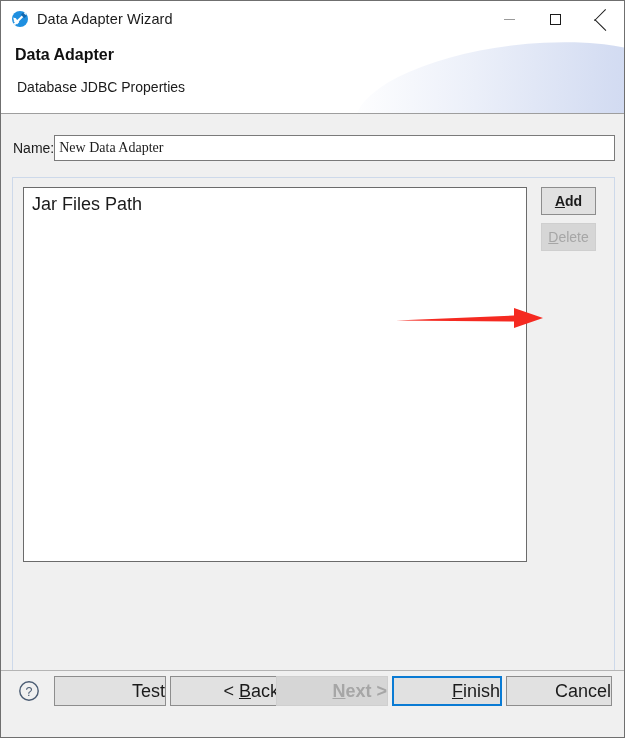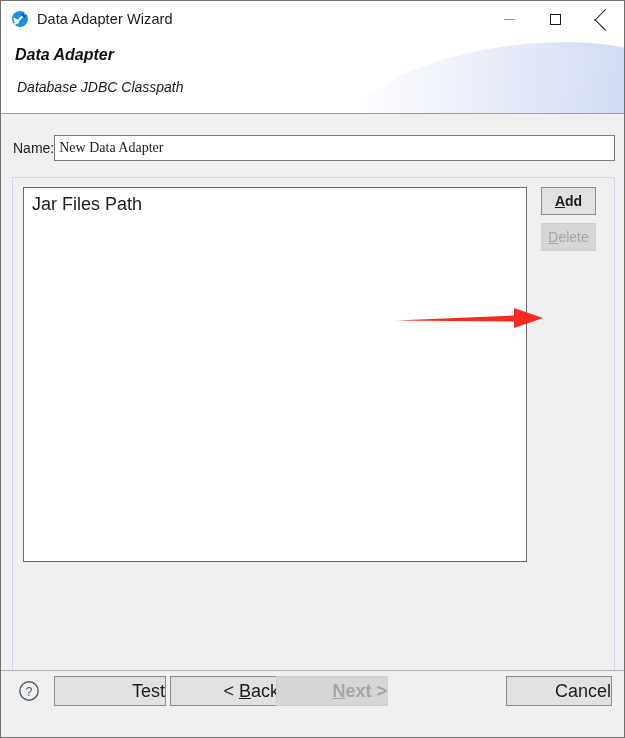--- a/index.html
+++ b/index.html
@@ -85,21 +85,20 @@
   .glyph-close::before { transform: rotate(45deg); transform-origin: 0 0; }
   .glyph-close::after  { transform: rotate(-45deg); transform-origin: 0 100%; top: 7px; }
 
   
   #header {
     position: relative;
     height: 76px;
     background: #ffffff;
     border-bottom: 1px solid #9e9e9e;
     overflow: hidden;
-    font-style: italic;
   }
   #header-swoosh {
     position: absolute;
     right: -60px;
     top: 8px;
     width: 330px;
     height: 120px;
     border-radius: 50%;
     background: linear-gradient(100deg, rgba(225,231,246,0) 0%, rgba(221,228,245,0.55) 35%, rgba(205,215,240,0.85) 75%, rgba(198,209,238,0.95) 100%);
     transform: rotate(-7deg);
@@ -326,21 +325,21 @@
       </div>
       <div class="win-btn" id="btn-close">
         <span class="glyph-close"></span>
       </div>
     </div>
   </div>
 
   <div id="header">
     <div id="header-swoosh"></div>
     <div id="header-title">Data Adapter</div>
-    <div id="header-sub">Database JDBC Classpath</div>
+    <div id="header-sub">Database JDBC Properties</div>
   </div>
 
   <div id="body">
 
     <div id="name-row">
       <span id="name-label">Name:</span>
       <input id="name-input" type="text" value="New Data Adapter" style="">
     </div>
 
     <div id="classpath-panel">
@@ -378,17 +377,20 @@
     <div class="foot-btn" id="btn-test">Test</div>
 
     <div class="foot-btn" id="btn-back">
       <span>&lt; </span><span class="mnem">B</span><span>ack</span>
     </div>
 
     <div class="foot-btn" id="btn-next">
       <span class="mnem">N</span><span>ext &gt;</span>
     </div>
 
+    <div class="foot-btn" id="btn-finish">
+      <span class="mnem">F</span><span>inish</span>
+    </div>
 
     <div class="foot-btn" id="btn-cancel">Cancel</div>
   </div>
 
 </div>
 
 </body></html>

